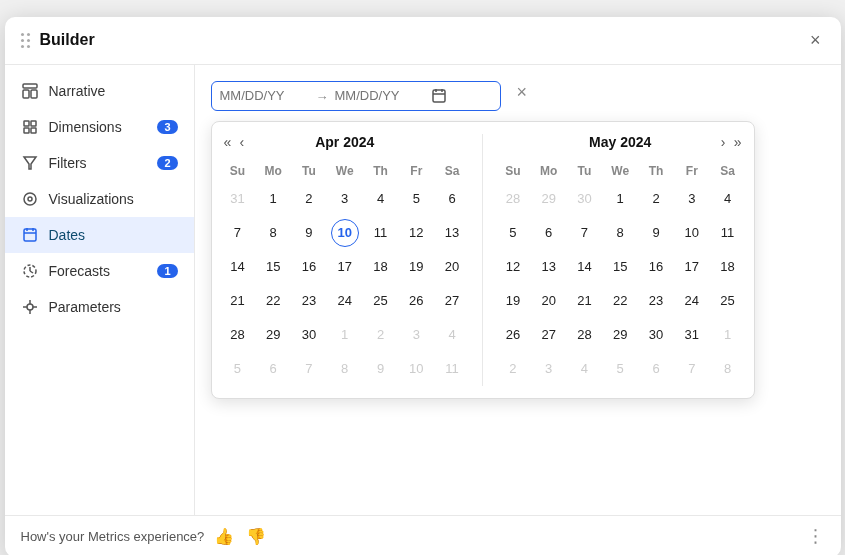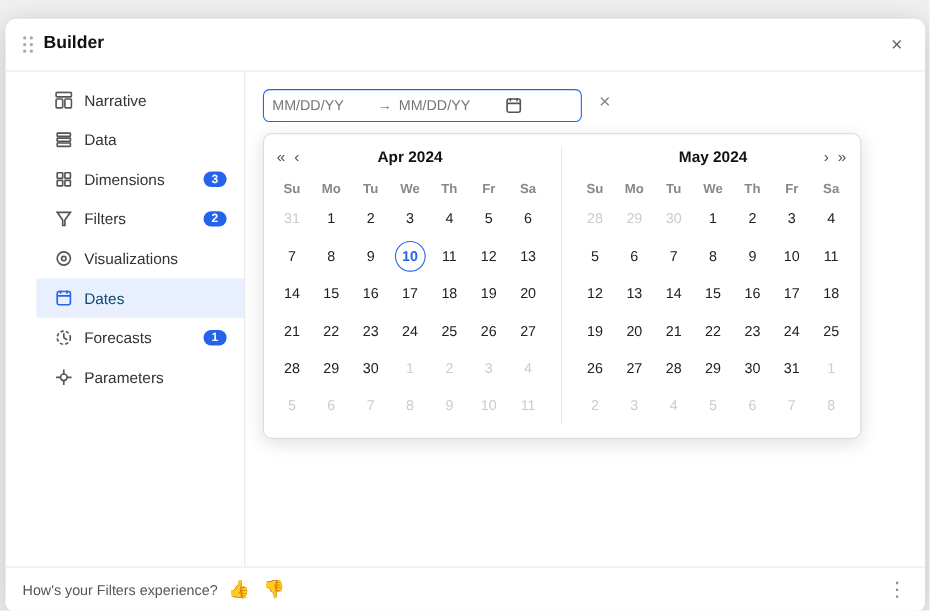--- a/index.html
+++ b/index.html
@@ -65,21 +65,20 @@
       cursor: pointer;
       font-size: 18px;
       color: #666;
       line-height: 1;
       padding: 4px;
     }
     .main-content {
       display: flex;
       flex: 1;
       overflow: hidden;
-      padding-left: 28px;
     }
     .sidebar {
       width: 190px;
       border-right: 1px solid #e8e8e8;
       padding: 8px 0;
       flex-shrink: 0;
       display: flex;
       flex-direction: column;
     }
     .sidebar-item {
@@ -323,30 +322,20 @@
         <span class="sidebar-icon">
           <svg width="16" height="16" viewBox="0 0 16 16" fill="none" stroke="currentColor" stroke-width="1.5">
             <rect x="1" y="1" width="14" height="4" rx="1"></rect>
             <rect x="1" y="7" width="6" height="8" rx="1"></rect>
             <rect x="9" y="7" width="6" height="8" rx="1"></rect>
           </svg>
         </span>
         <span class="sidebar-label">Narrative</span>
       </div>
 
-      <div class="sidebar-item">
-        <span class="sidebar-icon">
-          <svg width="16" height="16" viewBox="0 0 16 16" fill="none" stroke="currentColor" stroke-width="1.5">
-            <rect x="2" y="2" width="12" height="3" rx="0.5"></rect>
-            <rect x="2" y="6.5" width="12" height="3" rx="0.5"></rect>
-            <rect x="2" y="11" width="12" height="3" rx="0.5"></rect>
-          </svg>
-        </span>
-        <span class="sidebar-label">Data</span>
-      </div>
 
 
       <div class="sidebar-item">
         <span class="sidebar-icon">
           <svg width="16" height="16" viewBox="0 0 16 16" fill="none" stroke="currentColor" stroke-width="1.5">
             <rect x="2" y="2" width="5" height="5" rx="0.5"></rect>
             <rect x="9" y="2" width="5" height="5" rx="0.5"></rect>
             <rect x="2" y="9" width="5" height="5" rx="0.5"></rect>
             <rect x="9" y="9" width="5" height="5" rx="0.5"></rect>
           </svg>
@@ -592,19 +581,19 @@
                 </tbody>
             </table>
           </div>
         </div>
       </div>
     </div>
   </div>
 
   <div class="footer">
     <div class="footer-left">
-      <span>How's your Filters experience?</span>
+      <span>How's your Metrics experience?</span>
       <button class="footer-feedback-btn">👍</button>
       <button class="footer-feedback-btn">👎</button>
     </div>
     <span class="footer-dots">⋮</span>
   </div>
 </div>
 
 </body></html>

